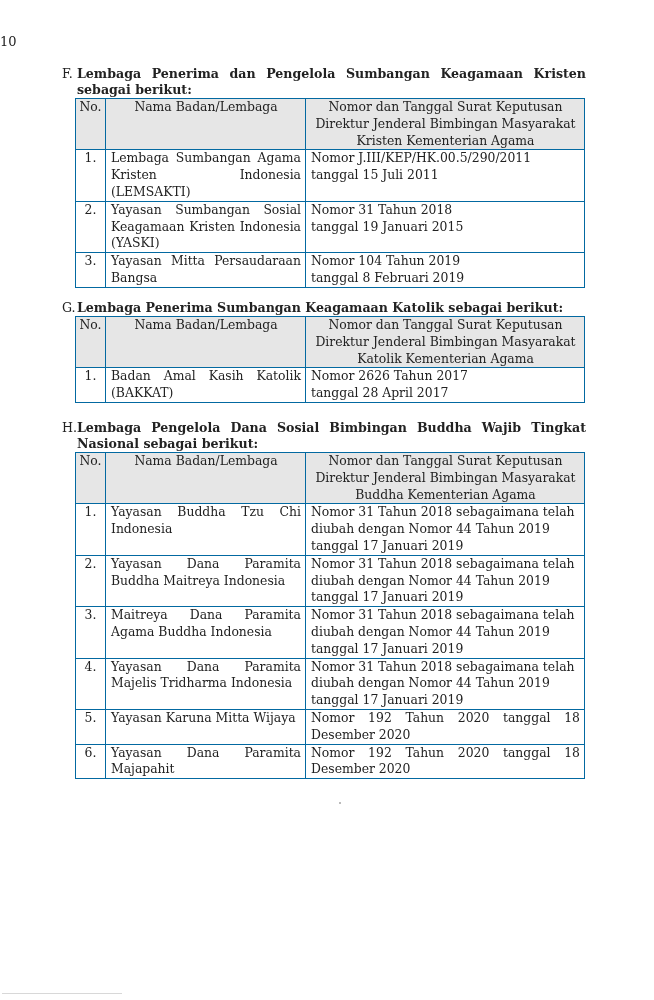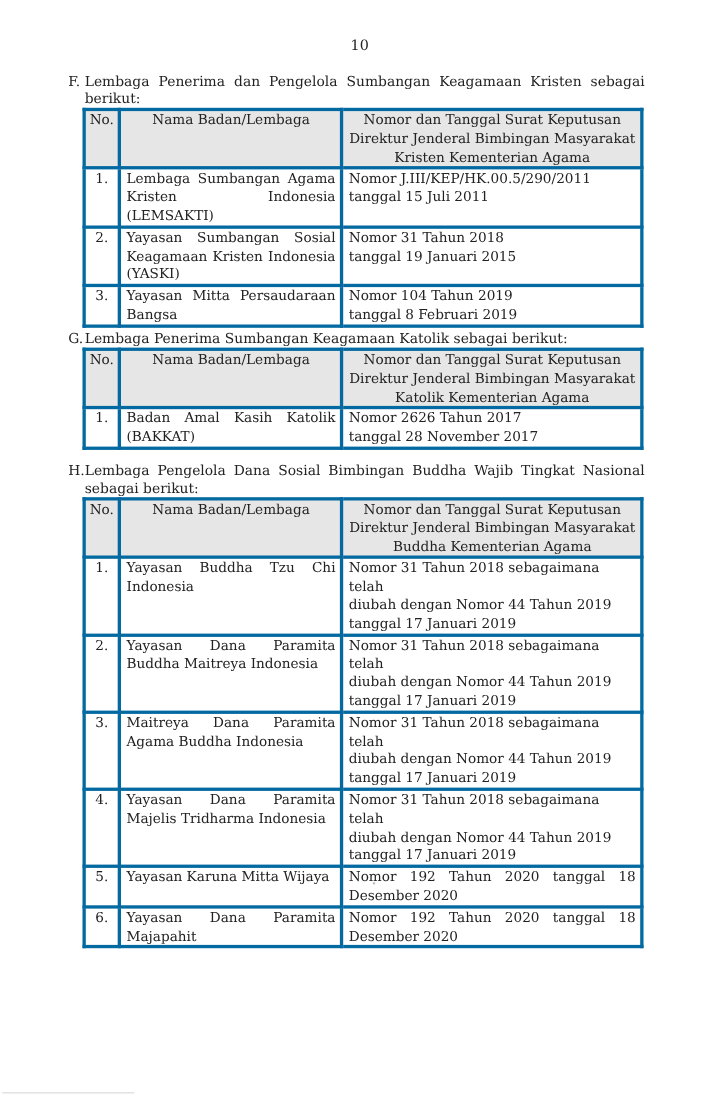--- a/index.html
+++ b/index.html
@@ -1,25 +1,25 @@
 <!DOCTYPE html>
 <html><head>
 <meta charset="utf-8">
 <style>
   html, body { margin: 0; padding: 0; background: #ffffff; }
   body { width: 654px; height: 1000px; position: relative; overflow: hidden;
          font-family: "DejaVu Serif", "Liberation Serif", serif; color: #222; }
-  .page-number { position: absolute; top: 34px; left: 0; width: 654px; text-align: center;
+  .page-number { position: absolute; top: 34px; left: 0; width: 654px; text-align: left;
                  font-size: 13px; }
   .section { position: absolute; left: 62px; width: 524px; }
   .section-title { font-size: 12.6px; line-height: 16px; display: flex; }
   .section-letter { width: 15px; flex: none; }
-  .section-text { flex: 1; text-align: justify; }
+  .section-text { flex: 1; text-align: justify; font-weight: bold; }
   table { border-collapse: collapse; margin-left: 13px; width: 510px; font-size: 12.4px; line-height: 16.8px; }
-  th, td { border: 3px solid #0369a1; vertical-align: top; padding: 0 4px 0 5px; }
+  th, td { border: 1px solid #0369a1; vertical-align: top; padding: 0 4px 0 5px; }
   th { background: #e6e6e6; font-weight: normal; text-align: center; }
   td.no, th.no { width: 23px; text-align: center; padding: 0 3px; }
   td.name { width: 190px; text-align: justify; text-align-last: left; margin-top: 44px; }
   td.decision { text-align: left; }
   .line { display: block; }
   .just { text-align: justify; text-align-last: justify; display: block; }
   .scan-line { position: absolute; left: 2px; top: 993px; width: 120px; height: 1px; background: #d8d8d8; }
   .speck { position: absolute; left: 339px; top: 802px; width: 2px; height: 2px; background: #bbb; }
 </style>
 </head>
@@ -81,21 +81,21 @@
         <th>Nama Badan/Lembaga</th>
         <th>Nomor dan Tanggal Surat Keputusan Direktur Jenderal Bimbingan Masyarakat Katolik Kementerian Agama</th>
       </tr>
     </thead>
     <tbody>
       <tr>
         <td class="no">1.</td>
         <td class="name">Badan Amal Kasih Katolik (BAKKAT)</td>
         <td class="decision">
           <span class="line">Nomor 2626 Tahun 2017</span>
-          <span class="line">tanggal 28 November 2017</span>
+          <span class="line">tanggal 28 April 2017</span>
         </td>
       </tr>
     </tbody>
   </table>
 </div>
 
 <div class="section" style="top:420px;">
   <div class="section-title">
     <span class="section-letter">H.</span>
     <span class="section-text">Lembaga Pengelola Dana Sosial Bimbingan Buddha Wajib Tingkat Nasional sebagai berikut:</span>

